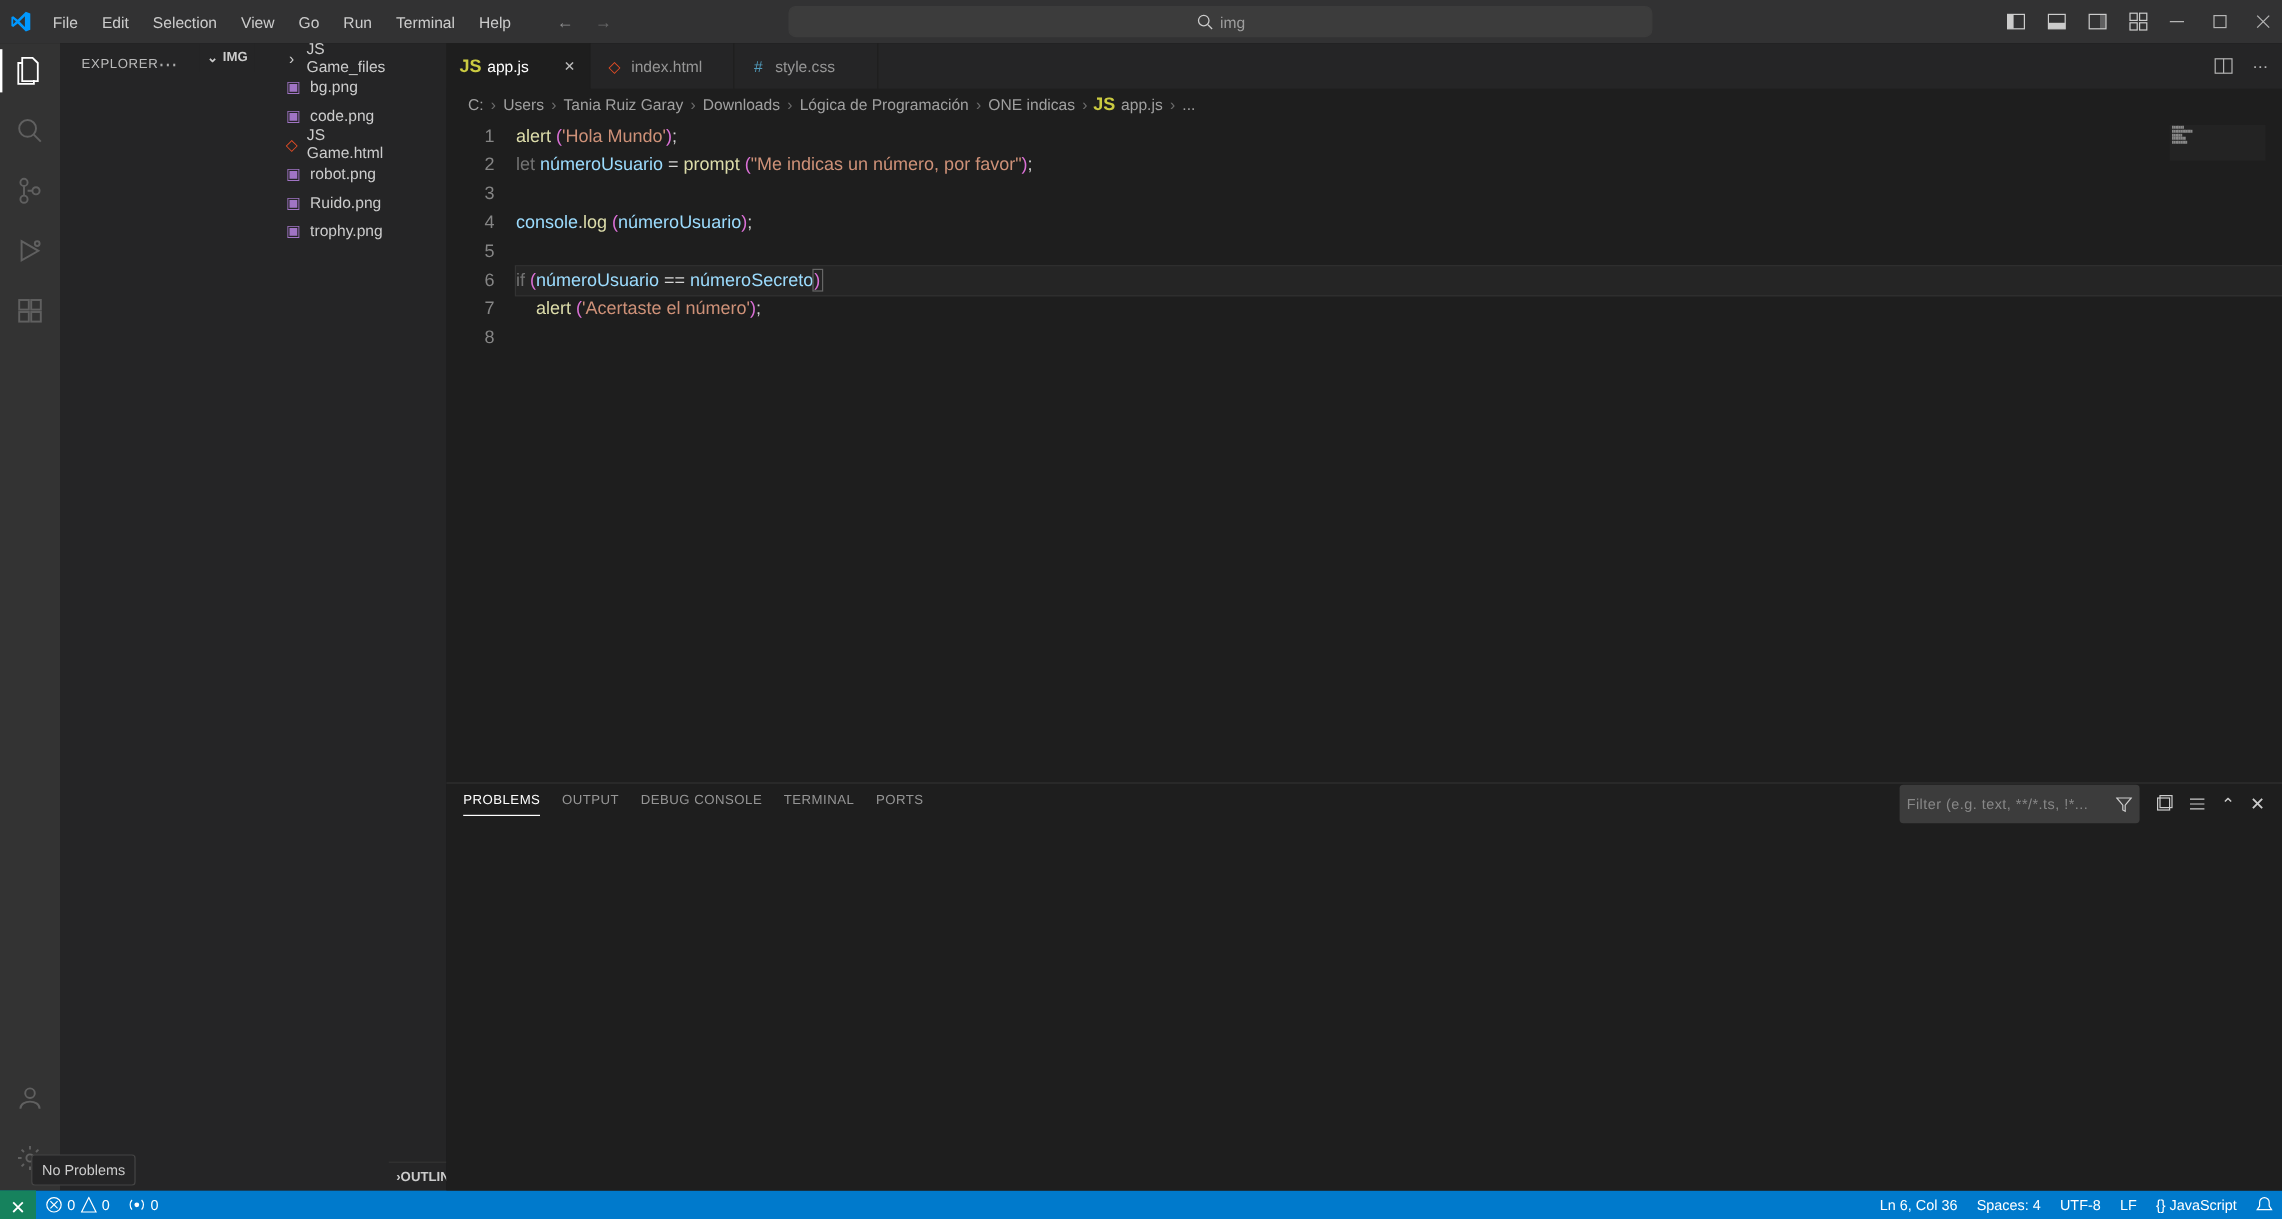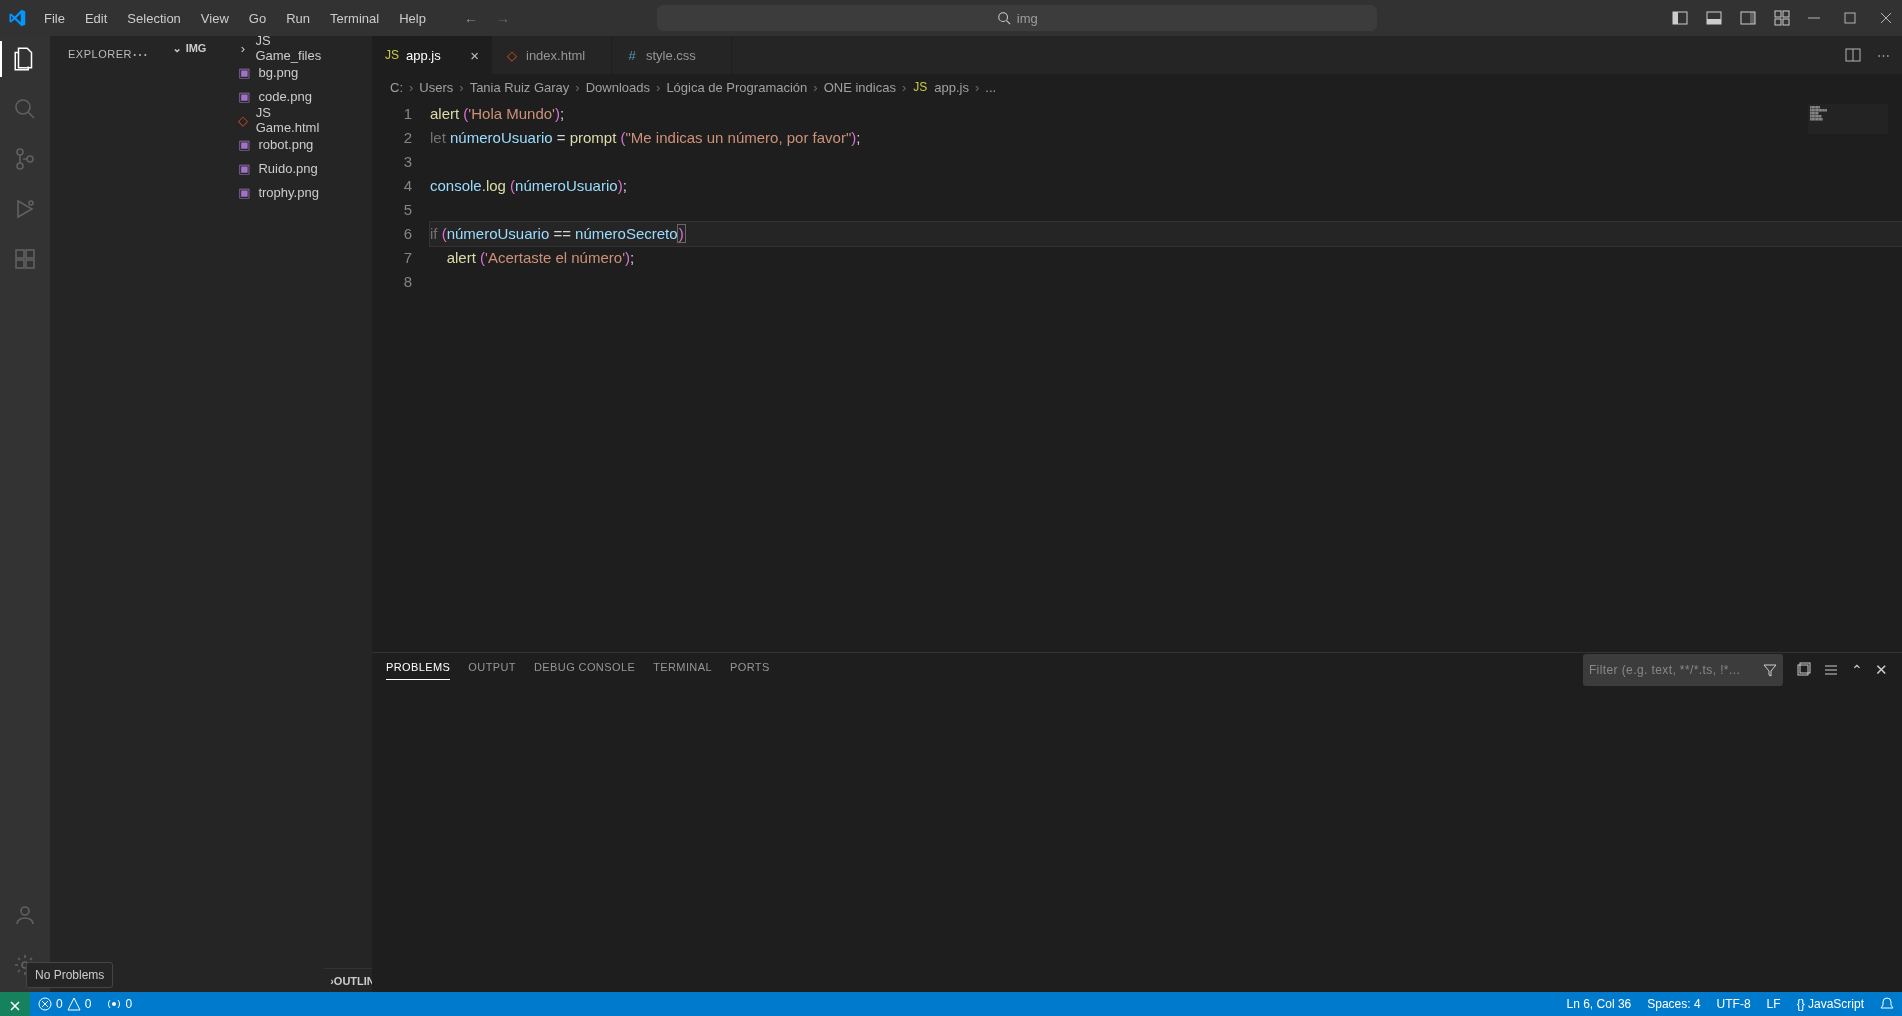--- a/index.html
+++ b/index.html
@@ -62,21 +62,21 @@
 .panel-right{margin-left:auto;display:flex;align-items:center;gap:12px}
 .filter-box{width:200px;height:22px;background:#3c3c3c;border-radius:3px;font-size:12px;display:flex;align-items:center;padding:16px 6px;color:#888;justify-content:space-between}
 .panel-body{padding:10px 14px;font-size:13px;color:#cccccc}
 
 .statusbar{height:24px;background:#007acc;display:flex;align-items:center;color:#fff;font-size:12px;padding:0 0px}
 .remote{background:#16825d;height:100%;display:flex;align-items:center;padding:0 8px}
 .status-item{padding:0 8px;cursor:pointer;display:flex;align-items:center;gap:4px}
 .status-right{margin-left:auto;display:flex}
 .tooltip{position:absolute;bottom:28px;left:26px;background:#252526;border:1px solid #454545;color:#ccc;padding:5px 8px;font-size:12px;border-radius:3px;z-index:10}
 
-.ico-js{color:#cbcb41;font-weight:400;font-size:12px}
+.ico-js{color:#cbcb41;font-weight:700;font-size:15px}
 .ico-html{color:#e44d26}
 .ico-css{color:#519aba}
 .ico-img{color:#a074c4}
 </style>
 </head>
 <body>
 
 <div class="titlebar">
   <svg class="vscode-logo" viewBox="0 0 24 24">
       <path fill="#0098ff" d="M23 3l-5-2-9 9-5-4-2 1v10l2 1 5-4 9 9 5-2V3zM4 15V9l3 3-3 3zm13 3l-6-6 6-6v12z"></path>

